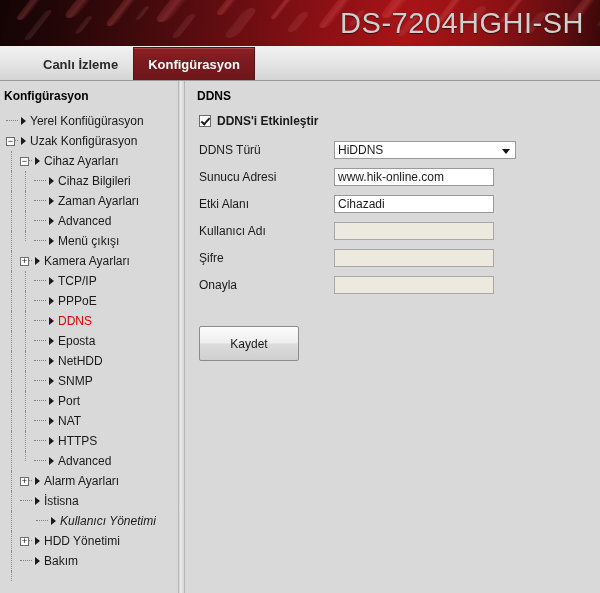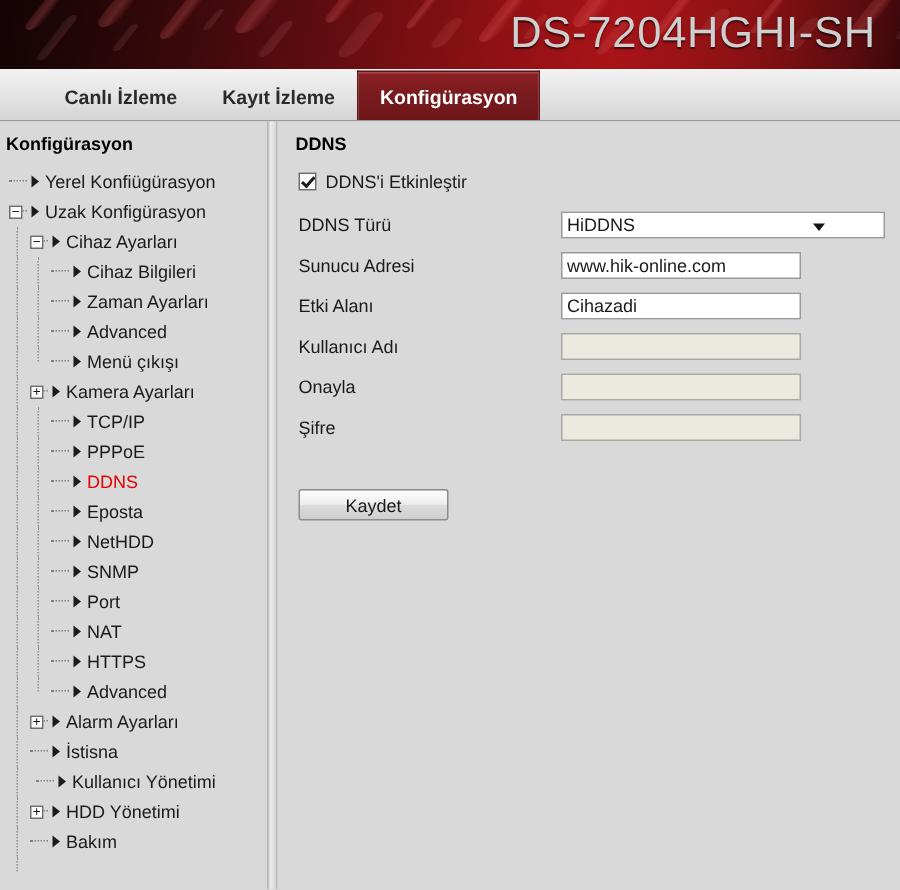--- a/index.html
+++ b/index.html
@@ -184,20 +184,21 @@
     font-size: 12px;
     font-weight: bold;
     color: #000;
     margin: 0 0 11px 4px;
   }
   .cbrow {
     display: flex;
     align-items: center;
     margin: 0 0 12px 6px;
     font-size: 12px;
+    font-weight: bold;
   }
   .cbox {
     width: 12px; height: 12px;
     box-sizing: border-box;
     border: 1px solid #6b6b6b;
     background: #fbfbfb;
     margin-right: 6px;
     position: relative;
     cursor: pointer;
     flex: none;
@@ -211,21 +212,20 @@
     border-width: 0 2px 2px 0;
     transform: rotate(42deg);
   }
   .cbrow .cblabel { cursor: pointer; }
 
   .frow {
     display: flex;
     align-items: center;
     height: 20px;
     margin: 0 0 7px 0;
-    gap: 40px;
   }
   .frow .flabel {
     width: 141px;
     padding-left: 6px;
     box-sizing: border-box;
     font-size: 12px;
     color: #1a1a1a;
   }
   .field {
     width: 160px;
@@ -239,36 +239,36 @@
     padding: 0 3px;
     line-height: 16px;
     outline: none;
   }
   .field.disabled {
     background: #eceade;
     border: 1px solid #a8a8a8;
     color: #6a6a6a;
   }
   .selectwrap { position: relative; width: 182px; height: 18px; }
-  .selectwrap .field { width: 216px; padding-right: 18px; }
+  .selectwrap .field { width: 182px; padding-right: 18px; }
   .selarrow {
     position: absolute;
     right: 6px; top: 50%;
     margin-top: -1px;
     width: 0; height: 0;
     border-left: 4px solid transparent;
     border-right: 4px solid transparent;
     border-top: 5px solid #141414;
     pointer-events: none;
   }
 
   #savebtn {
     margin: 24px 0 0 6px;
     width: 100px;
-    height: 21px;
+    height: 35px;
     font-family: "Liberation Sans", sans-serif;
     font-size: 12px;
     color: #1a1a1a;
     background: linear-gradient(#fcfcfc, #eeeeee 48%, #dcdcdc 52%, #cfcfcf);
     border: 1px solid #8c8c8c;
     border-radius: 2px;
     cursor: pointer;
   }
 </style>
 </head>
@@ -315,23 +315,20 @@
     </g>
     <rect x="0" y="0" width="600" height="46" fill="url(#st2)" opacity="0.05"></rect>
   </svg>
   <div id="banner-title">DS-7204HGHI-SH</div>
 </div>
 
 <div id="tabbar">
     <div class="tab">
       <span>Canlı İzleme</span>
     </div>
-    <div class="tab">
-      <span>Kayıt İzleme</span>
-    </div>
     <div class="tab active">
       <span>Konfigürasyon</span>
     </div>
   </div>
 
 <div id="content">
 
   <div id="sidebar">
     <div id="sidebar-title">Konfigürasyon</div>
     <ul class="tree" id="tree">
@@ -348,21 +345,21 @@
         <li class="tnode sel" style="padding-left: 34px;"><span class="vline" style="left: 11px;"></span><span class="vline" style="left: 25px;"></span><span class="stub"></span><span class="bullet"></span><span class="lbl">DDNS</span></li>
         <li class="tnode" style="padding-left: 34px;"><span class="vline" style="left: 11px;"></span><span class="vline" style="left: 25px;"></span><span class="stub"></span><span class="bullet"></span><span class="lbl">Eposta</span></li>
         <li class="tnode" style="padding-left: 34px;"><span class="vline" style="left: 11px;"></span><span class="vline" style="left: 25px;"></span><span class="stub"></span><span class="bullet"></span><span class="lbl">NetHDD</span></li>
         <li class="tnode" style="padding-left: 34px;"><span class="vline" style="left: 11px;"></span><span class="vline" style="left: 25px;"></span><span class="stub"></span><span class="bullet"></span><span class="lbl">SNMP</span></li>
         <li class="tnode" style="padding-left: 34px;"><span class="vline" style="left: 11px;"></span><span class="vline" style="left: 25px;"></span><span class="stub"></span><span class="bullet"></span><span class="lbl">Port</span></li>
         <li class="tnode" style="padding-left: 34px;"><span class="vline" style="left: 11px;"></span><span class="vline" style="left: 25px;"></span><span class="stub"></span><span class="bullet"></span><span class="lbl">NAT</span></li>
         <li class="tnode" style="padding-left: 34px;"><span class="vline" style="left: 11px;"></span><span class="vline" style="left: 25px;"></span><span class="stub"></span><span class="bullet"></span><span class="lbl">HTTPS</span></li>
         <li class="tnode" style="padding-left: 34px;"><span class="vline" style="left: 11px;"></span><span class="vline" style="left: 25px; height: 10px;"></span><span class="stub"></span><span class="bullet"></span><span class="lbl">Advanced</span></li>
         <li class="tnode" style="padding-left: 20px;"><span class="vline" style="left: 11px;"></span><span class="exp">+</span><span class="stub" style="width: 3px;"></span><span class="bullet"></span><span class="lbl">Alarm Ayarları</span></li>
         <li class="tnode" style="padding-left: 20px;"><span class="vline" style="left: 11px;"></span><span class="stub"></span><span class="bullet"></span><span class="lbl">İstisna</span></li>
-        <li class="tnode" style="padding-left: 24px;"><span class="vline" style="left: 11px;"></span><span class="stub"></span><span class="bullet"></span><span class="lbl">Kullanıcı Yönetimi</span></li>
+        <li class="tnode" style="padding-left: 36px; font-style: italic;"><span class="vline" style="left: 11px;"></span><span class="stub"></span><span class="bullet"></span><span class="lbl">Kullanıcı Yönetimi</span></li>
         <li class="tnode" style="padding-left: 20px;"><span class="vline" style="left: 11px;"></span><span class="exp">+</span><span class="stub" style="width: 3px;"></span><span class="bullet"></span><span class="lbl">HDD Yönetimi</span></li>
         <li class="tnode" style="padding-left: 20px;"><span class="vline" style="left: 11px;"></span><span class="stub"></span><span class="bullet"></span><span class="lbl">Bakım</span></li>
         <li class="tnode" style="padding-left: 20px;">
           <span class="vline" style="left: 11px; height: 10px;"></span>
         </li>
       </ul>
   </div>
 
   <div id="splitter"></div>
 
@@ -385,24 +382,24 @@
         </div>
         <div class="frow">
           <div class="flabel">Etki Alanı</div>
           <input class="field" type="text" value="Cihazadi" style="">
         </div>
         <div class="frow">
           <div class="flabel">Kullanıcı Adı</div>
           <input class="field disabled" type="text" disabled="" value="" style="">
         </div>
         <div class="frow">
+          <div class="flabel">Şifre</div>
+          <input class="field disabled" type="text" disabled="" value="" style="">
+        </div>
+        <div class="frow">
           <div class="flabel">Onayla</div>
-          <input class="field disabled" type="text" disabled="" value="" style="">
-        </div>
-        <div class="frow">
-          <div class="flabel">Şifre</div>
           <input class="field disabled" type="text" disabled="" value="" style="">
         </div>
       </div>
 
     <button id="savebtn">Kaydet</button>
   </div>
 </div>
 
 </body></html>

